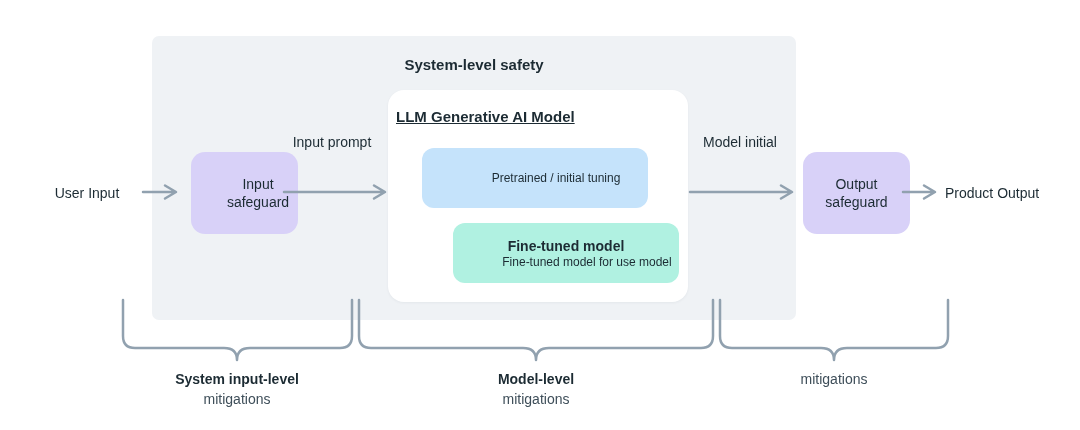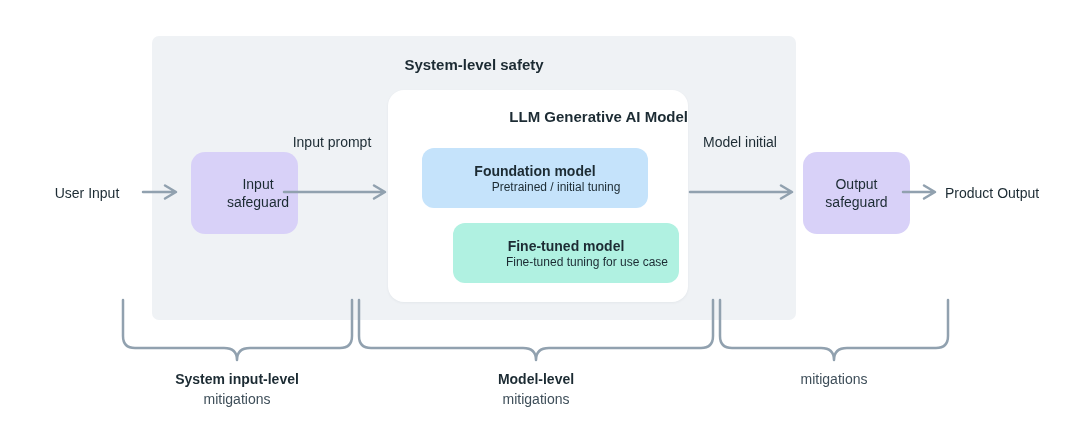--- a/index.html
+++ b/index.html
@@ -56,25 +56,26 @@
   .model-card {
     position: absolute;
     left: 388px; top: 90px;
     width: 300px; height: 212px;
     background: var(--card-white);
     border-radius: 16px;
     box-shadow: 0 1px 3px rgba(28,43,51,0.05);
   }
   .model-card-title {
     position: absolute;
-    left: 16px; right: 0; top: 18px;
-    text-align: right;
+    left: 8px; right: 0; top: 18px;
+    text-align: left;
     font-size: 15px;
     font-weight: bold;
     color: var(--text-dark);
+    text-decoration: underline;
   }
   .model-box {
     position: absolute;
     left: 34px;
     width: 226px; height: 60px;
     border-radius: 12px;
     display: flex;
     flex-direction: column;
     align-items: center;
     justify-content: center;
@@ -138,26 +139,25 @@
 
 <div class="canvas">
 
   <div class="container">
     <div class="container-title">System-level safety</div>
   </div>
 
   <div class="model-card">
     <div class="model-card-title">LLM Generative AI Model</div>
     <div class="model-box foundation-box">
-      <div class="title">Foundation model</div>
       <div class="subtitle">Pretrained / initial tuning</div>
     </div>
     <div class="model-box finetuned-box">
       <div class="title">Fine-tuned model</div>
-      <div class="subtitle">Fine-tuned tuning for use case</div>
+      <div class="subtitle">Fine-tuned model for use model</div>
     </div>
   </div>
 
   <div class="safeguard-box input-safeguard">Input safeguard</div>
   <div class="safeguard-box output-safeguard">Output safeguard</div>
 
   <div class="side-label user-input">User Input</div>
   <div class="side-label product-output">Product Output</div>
 
   <div class="flow-label input-prompt">Input prompt</div>

